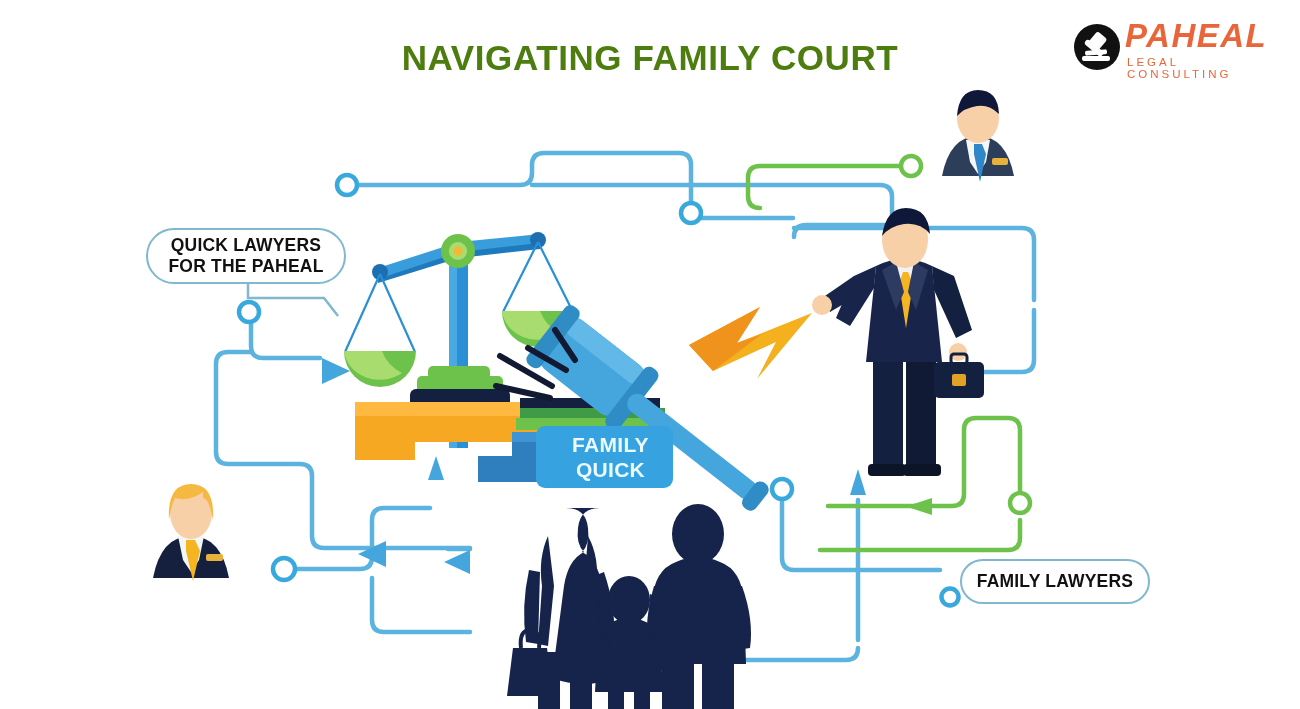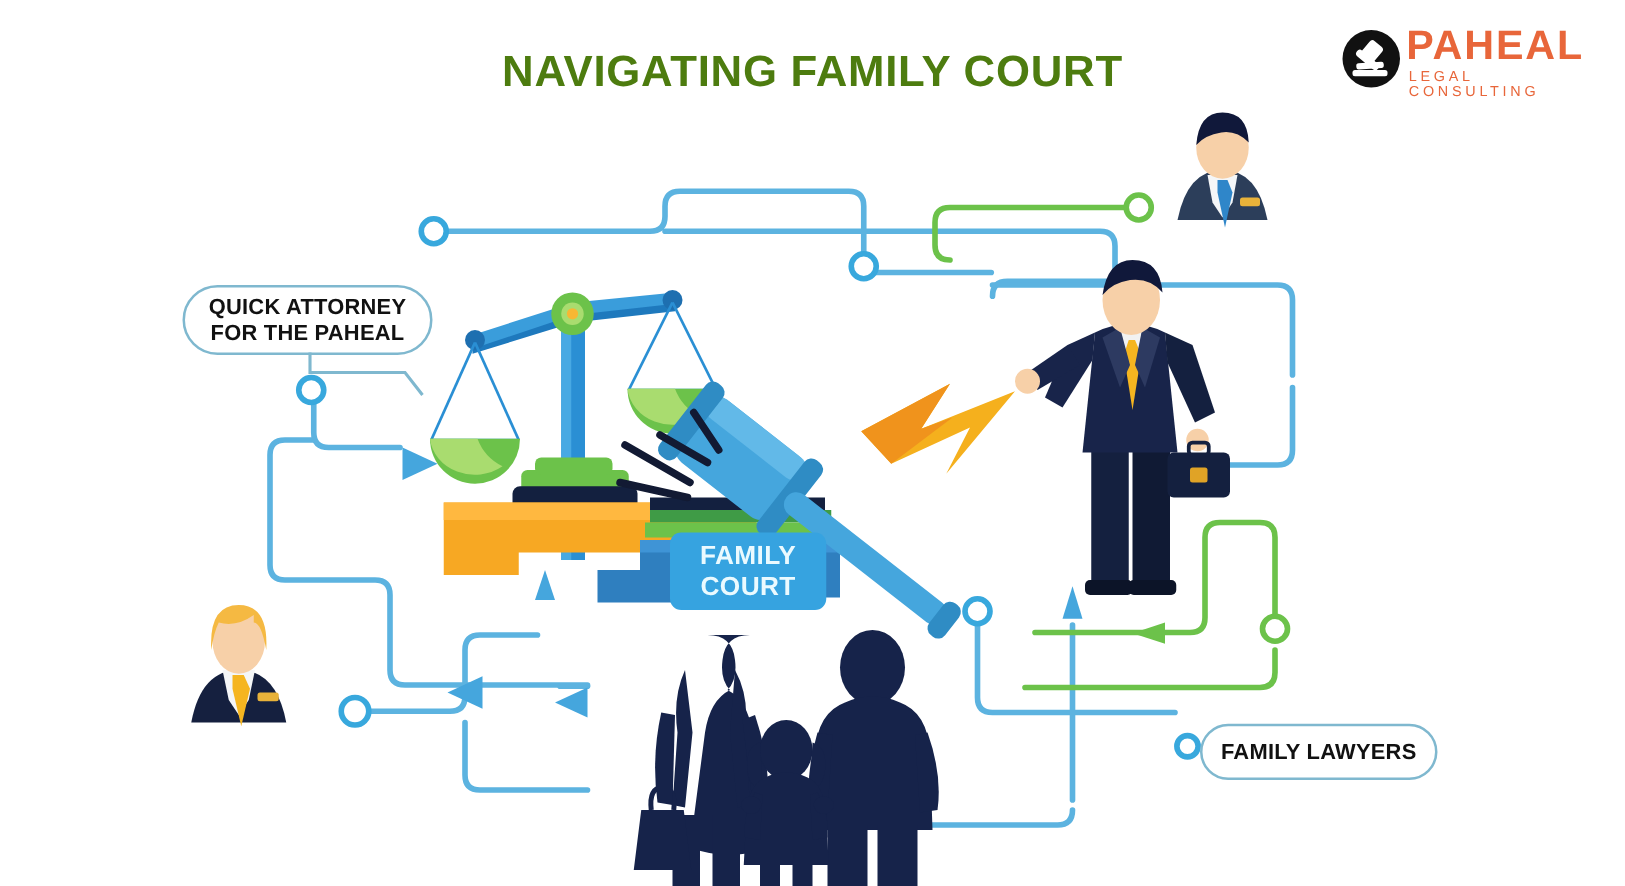--- a/index.html
+++ b/index.html
@@ -5,32 +5,32 @@
   html,body{margin:0;padding:0;background:#fff;}
   body{width:1300px;height:709px;position:relative;overflow:hidden;
        font-family:"Liberation Sans",sans-serif;}
   #stage{position:absolute;left:0;top:0;width:1300px;height:709px;background:#ffffff;}
   #art{position:absolute;left:0;top:0;width:1300px;height:709px;}
   .ttl{position:absolute;left:0;top:38px;width:1300px;text-align:center;
        font-size:35px;font-weight:700;letter-spacing:.6px;color:#4d7c0f;}
   .logo{position:absolute;left:1073px;top:18px;width:210px;height:58px;}
   .logo-mark{position:absolute;left:0;top:5px;width:48px;height:48px;}
   .logo-word{position:absolute;left:52px;top:0px;font-size:33px;font-weight:700;
-             letter-spacing:1.5px;color:#e8663a;line-height:36px;}
+             letter-spacing:1.5px;color:#e8663a;line-height:36px;font-style:italic;}
   .logo-sub{position:absolute;left:54px;top:38px;font-size:11.5px;font-weight:400;
             letter-spacing:3.0px;color:#e8663a;}
   .pill{position:absolute;background:#fff;border:2px solid #7fb8cf;border-radius:40px;
         display:flex;align-items:center;justify-content:center;text-align:center;
         color:#111;font-weight:700;box-sizing:border-box;}
   #pill-attorney{left:146px;top:228px;width:200px;height:56px;font-size:17.5px;line-height:21px;letter-spacing:.2px;}
-  #pill-lawyers{left:960px;top:579px;width:190px;height:45px;font-size:17.5px;letter-spacing:.2px;}
+  #pill-lawyers{left:960px;top:559px;width:190px;height:45px;font-size:17.5px;letter-spacing:.2px;}
   .sign{position:absolute;left:536px;top:426px;width:125px;height:62px;background:#36a3e0;
         border-radius:9px;color:#eafaff;font-weight:700;font-size:21px;line-height:25px;
         display:flex;align-items:center;justify-content:center;text-align:center;
-        letter-spacing:.3px;}
+        letter-spacing:.3px;padding-left:12px;}
 </style>
 </head>
 <body>
 
 <div id="stage">
 
   <svg id="art" viewBox="0 0 1300 709">
 
     <g fill="none" stroke="#5cb3e0" stroke-width="4.5" stroke-linecap="round">
       <path d="M355 185 H520 Q532 185 532 173 V165 Q532 153 544 153 H679 Q691 153 691 165 V205"></path>
@@ -241,30 +241,30 @@
         <rect x="18" y="10" width="13" height="17" rx="3" transform="rotate(40 24 18)"></rect>
         <rect x="10" y="22" width="22" height="6" rx="3" transform="rotate(40 21 25)"></rect>
       </g>
     </svg>
     <div class="logo-word">PAHEAL</div>
     <div class="logo-sub">LEGAL CONSULTING</div>
   </div>
 
   <div class="pill" id="pill-attorney">
     <span>
-      <span>QUICK ATTORNEY</span><br><span>FOR THE PAHEAL</span>
+      <span>QUICK LAWYERS</span><br><span>FOR THE PAHEAL</span>
     </span>
   </div>
   <svg style="position:absolute;left:246px;top:280px;width:110px;height:42px" viewBox="0 0 110 42">
     <path d="M2 2 V18 H78 L92 36" fill="none" stroke="#7fb8cf" stroke-width="2.5"></path>
   </svg>
 
   <div class="pill" id="pill-lawyers">
     <span>FAMILY LAWYERS</span>
   </div>
 
   <div class="sign">
     <span>
-      <span>FAMILY</span><br><span>COURT</span>
+      <span>FAMILY</span><br><span>QUICK</span>
     </span>
   </div>
 
 </div>
 
 </body></html>

